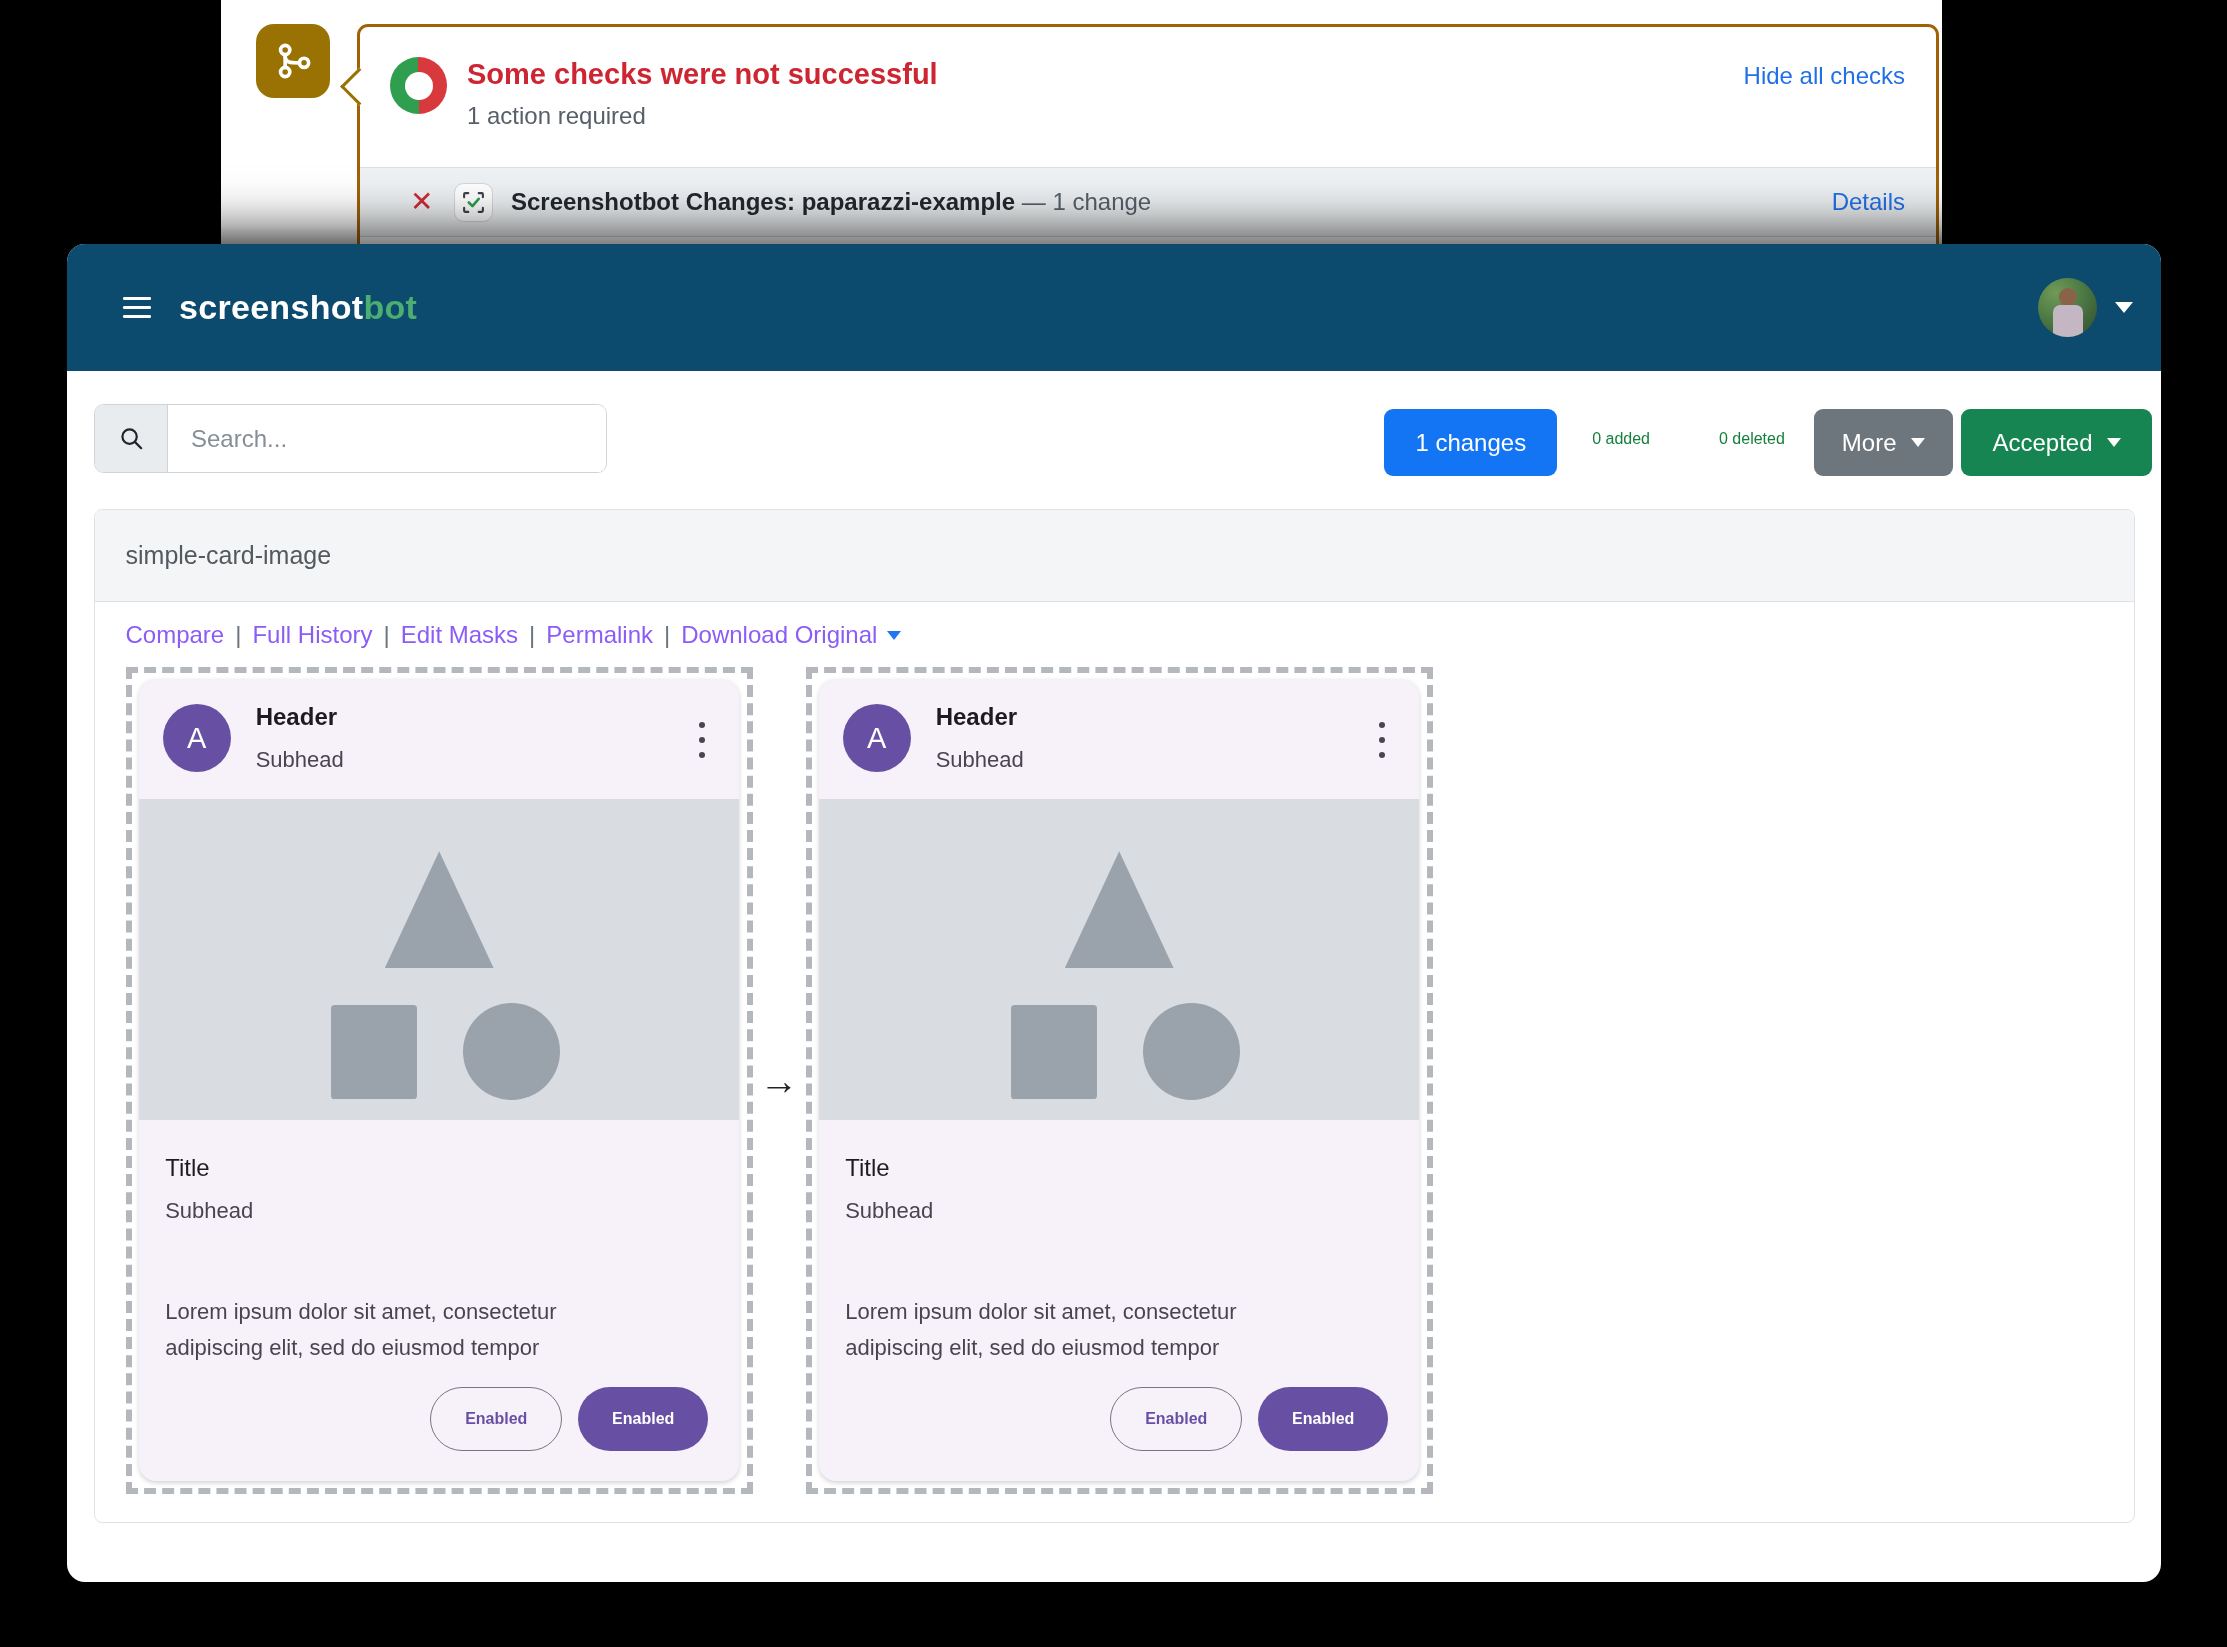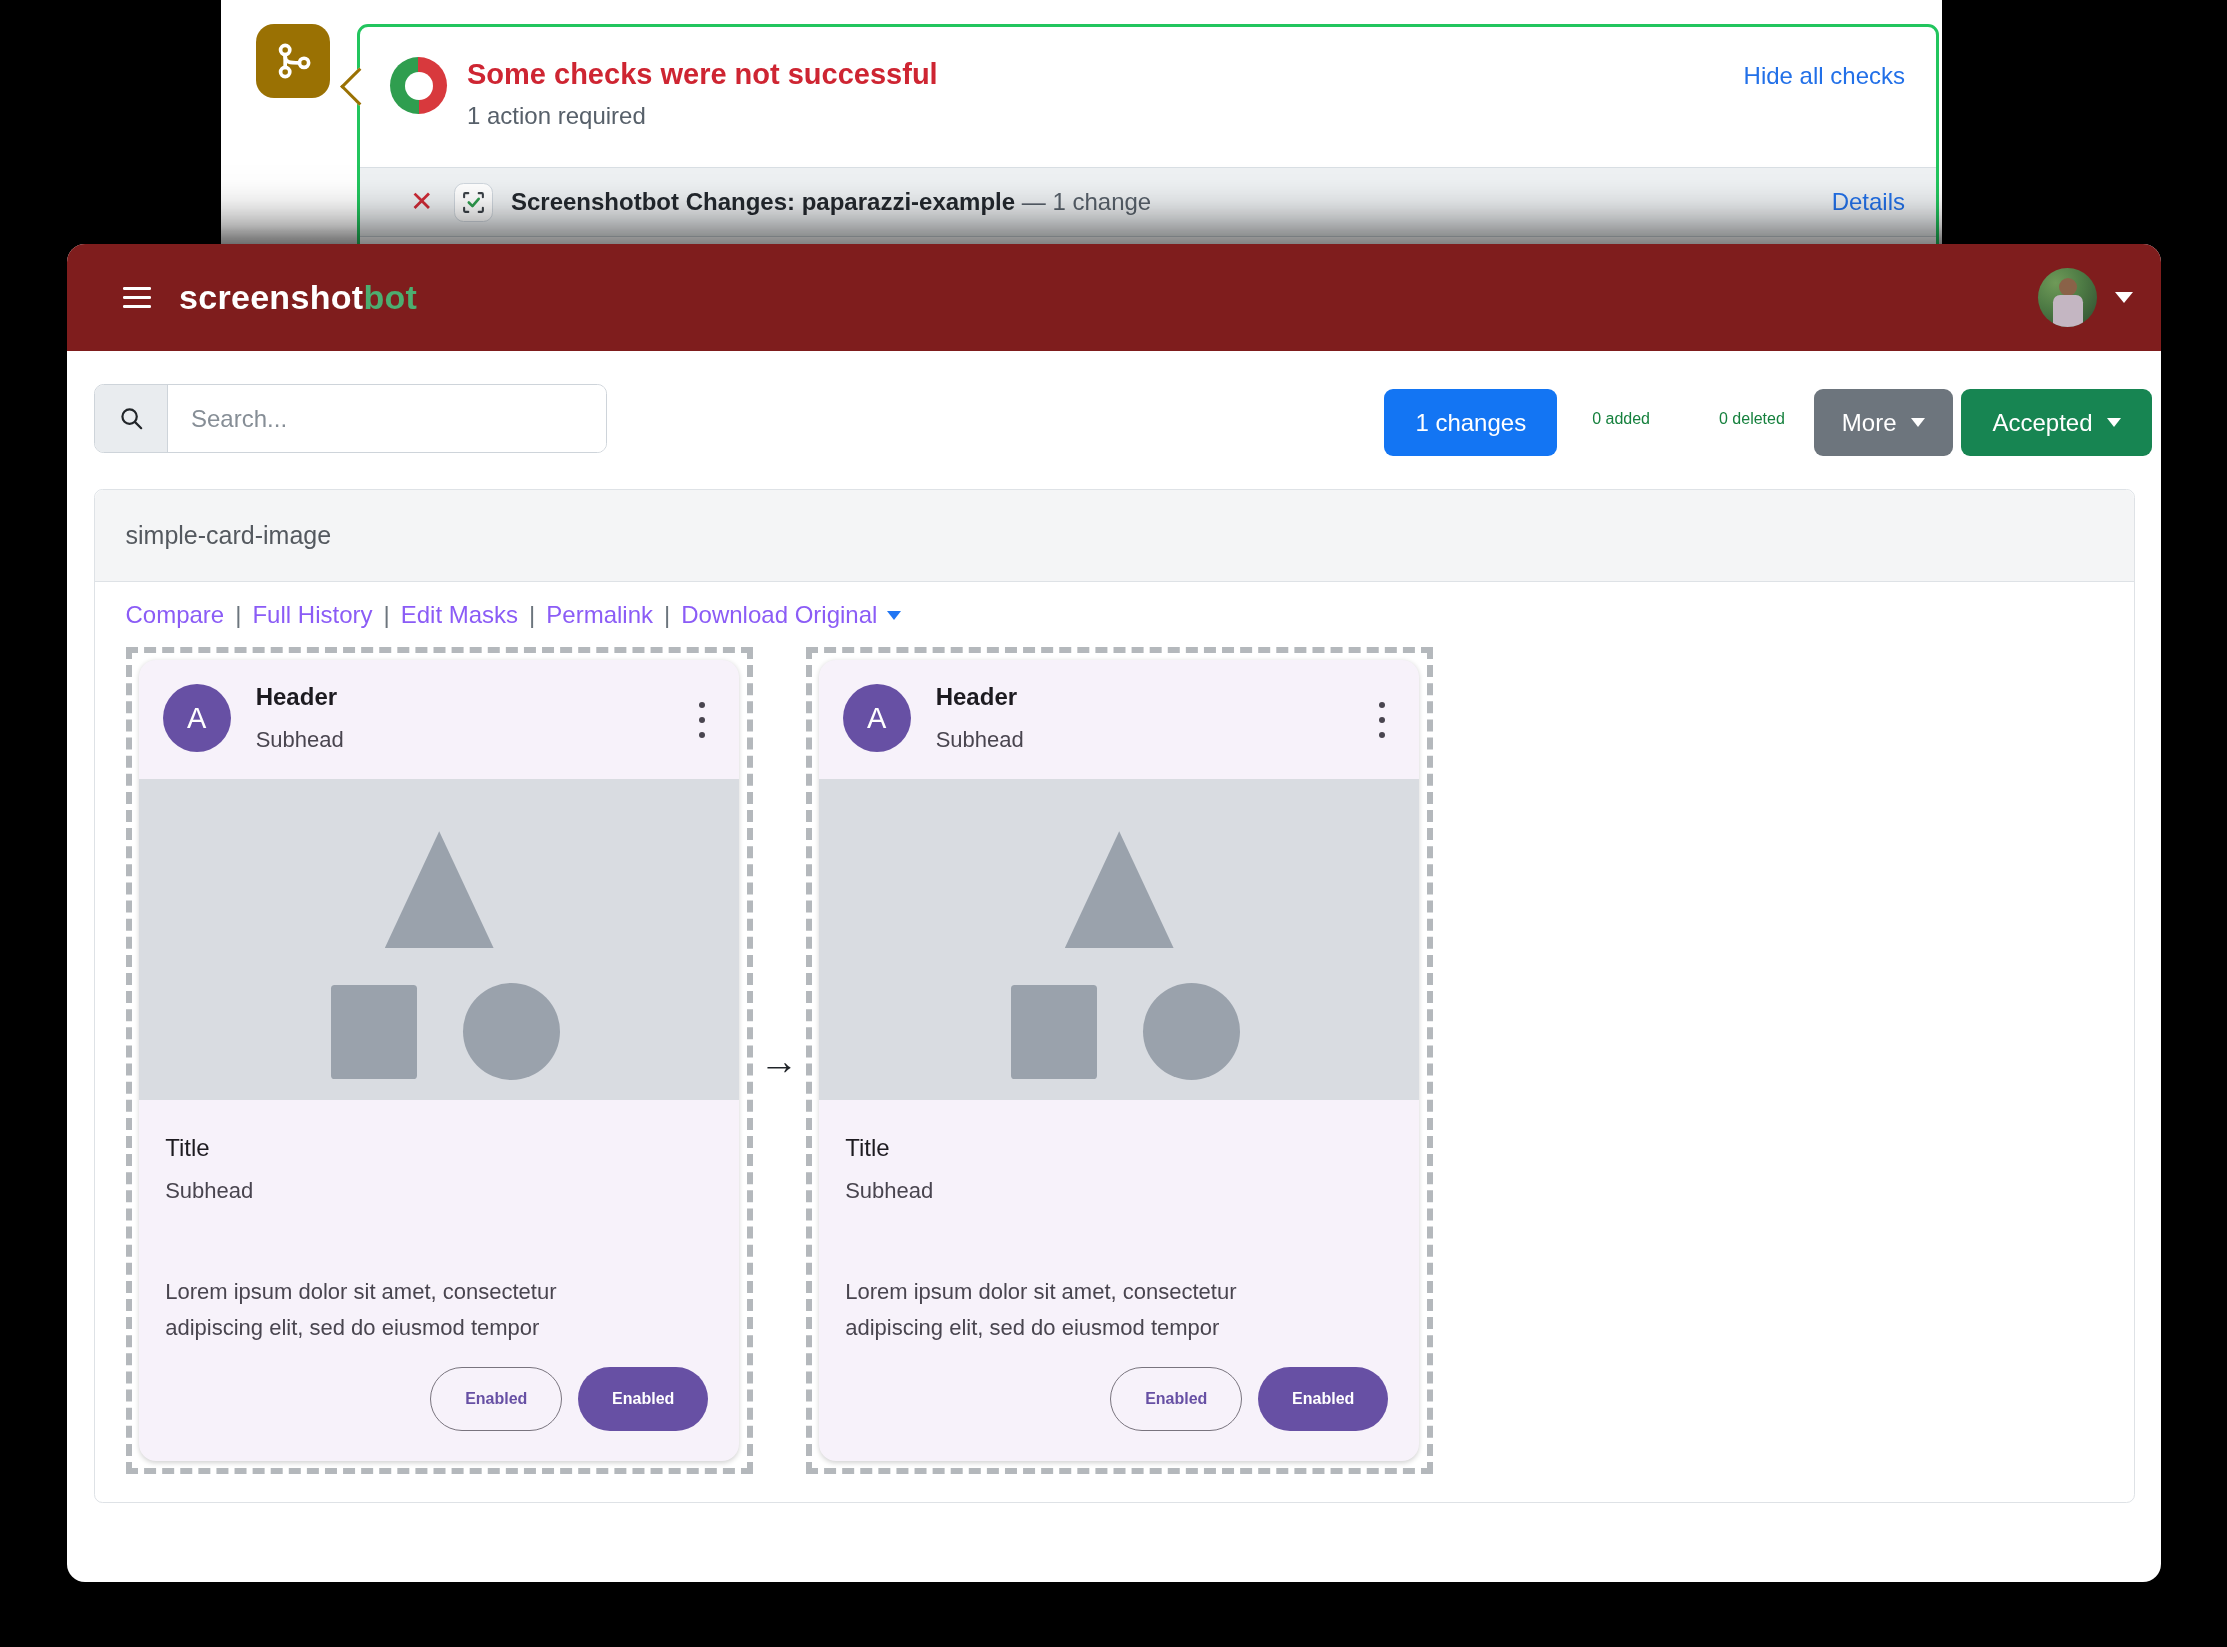--- a/index.html
+++ b/index.html
@@ -10,21 +10,21 @@
   
   .gh-sheet { position:absolute; left:221px; top:0; width:1721px; height:259px; background:#fff; }
   .gh-sheet::after { content:""; position:absolute; left:0; right:0; bottom:0; height:33px;
                      background:linear-gradient(to bottom, rgba(0,0,0,0), rgba(0,0,0,0.28)); }
 
   .gh-commit-icon { position:absolute; left:256px; top:24px; width:74px; height:74px;
                     background:#9a7103; border-radius:18px; display:flex; align-items:center; justify-content:center; }
   .gh-commit-icon svg { width:46px; height:46px; }
 
   .checks-panel { position:absolute; left:357px; top:24px; width:1582px; height:241px;
-                  background:#fff; border:3px solid #22c55e; border-radius:11px; }
+                  background:#fff; border:3px solid #a16207; border-radius:11px; }
   .panel-tail { position:absolute; left:-14.5px; top:46px; width:26.5px; height:26.5px; background:#fff;
                 border-left:3px solid #9a7103; border-bottom:3px solid #9a7103; transform:rotate(45deg); }
 
   .checks-header { position:absolute; left:0; top:0; right:0; height:140px; display:flex; align-items:flex-start; padding:30px 31px 0 30px; }
   .status-donut { width:57px; height:57px; border-radius:50%; flex:0 0 auto;
                   background:conic-gradient(#d8393d 0deg 180deg, #2f9e4f 180deg 360deg); position:relative; }
   .status-donut::after { content:""; position:absolute; left:14.5px; top:14.5px; width:28px; height:28px; background:#fff; border-radius:50%; }
   .status-text { margin-left:20px; }
   .status-title { font-size:29px; font-weight:bold; color:#ce2532; line-height:34px; }
   .status-subtitle { font-size:24px; color:#57606a; margin-top:11px; }
@@ -39,21 +39,21 @@
   .sbot-check-icon svg { width:25px; height:25px; }
   .check-name { margin-left:18px; font-size:24px; font-weight:bold; color:#24292f; white-space:pre; }
   .check-dash { font-size:24px; color:#57606a; white-space:pre; }
   .check-count { font-size:24px; color:#57606a; white-space:pre; }
   .details-link { margin-left:auto; font-size:24px; color:#2270e8; cursor:pointer; }
 
   
   .app-window { position:absolute; left:67px; top:244px; width:2094px; height:1338px; background:#fff;
                 border-radius:18px; overflow:hidden; box-shadow:0 -15.7px 42px rgba(0,0,0,0.45), 0 36px 96px rgba(0,0,0,0.9); }
 
-  .navbar { height:107px; background:#7f1d1d; display:flex; align-items:center; padding:0 28px 0 56px; }
+  .navbar { height:127px; background:#0c4a6e; display:flex; align-items:center; padding:0 28px 0 56px; }
   .hamburger { width:28px; display:flex; flex-direction:column; gap:5.4px; cursor:pointer; }
   .hamburger span { display:block; height:3.6px; background:#fff; border-radius:1.2px; }
   .logo { margin-left:28px; font-size:34px; font-weight:bold; letter-spacing:0.3px; cursor:pointer; }
   .logo .lp { color:#fff; } .logo .la { color:#4cae70; }
   .nav-right { margin-left:auto; display:flex; align-items:center; }
   .avatar { width:59px; height:59px; border-radius:50%; overflow:hidden; position:relative; cursor:pointer;
             background:radial-gradient(circle at 30% 25%, #6f9a58, #4d7a44 45%, #3c5f38 75%, #2f4b2e); }
   .avatar::before { content:""; position:absolute; left:20.5px; top:9.6px; width:18px; height:18px; border-radius:50%; background:#8a6248; }
   .avatar::after { content:""; position:absolute; left:14.5px; top:26.5px; width:30px; height:36px; border-radius:7.2px 7.2px 0 0; background:#c4b6c2; }
   .nav-caret { margin-left:18px; width:0; height:0; border-left:9px solid transparent; border-right:9px solid transparent; border-top:11.4px solid #fff; cursor:pointer; }

